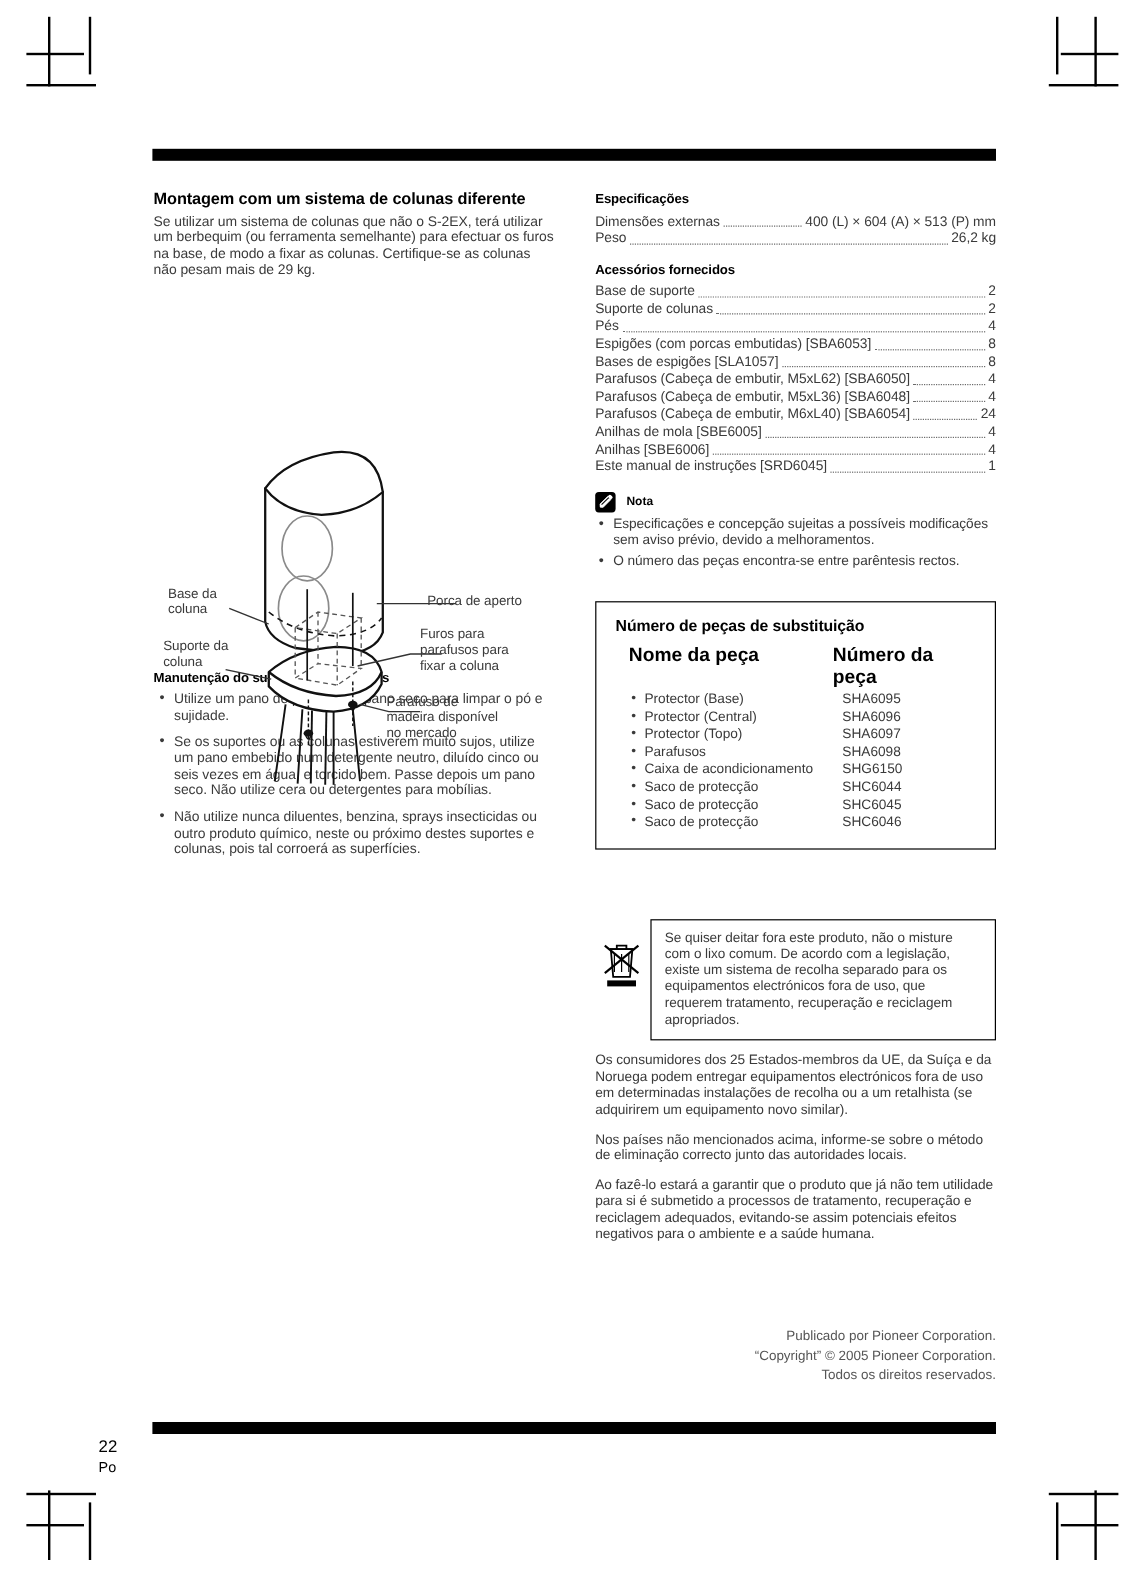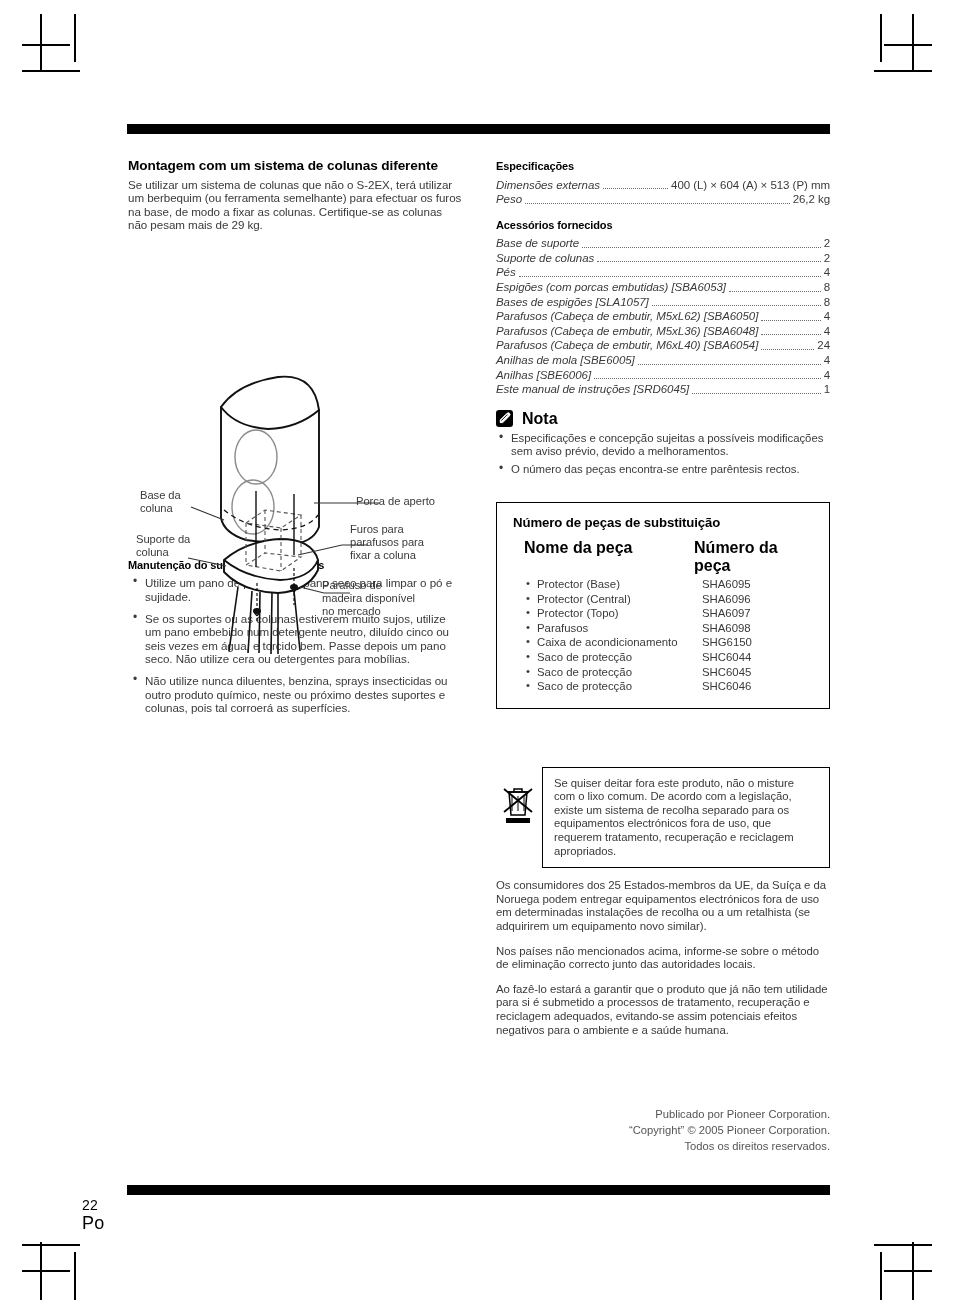--- a/index.html
+++ b/index.html
@@ -24,21 +24,21 @@
     position:absolute; background:#000; left:127px; width:703px; height:10px;
   }
   .bar-top { top:124px; }
   .bar-bottom { top:1185px; }
 
   
   .pagenum {
     position:absolute; left:82px; top:1196px;
     font-size:14px; color:#000; line-height:18px; letter-spacing:.2px;
   }
-  .pagenum .po { font-size:18px; }
+  .pagenum .po { font-size:12px; }
 
   
   .col-left  { position:absolute; left:128px; top:158px; width:335px; }
   .col-right { position:absolute; left:496px; top:158px; width:334px; }
 
   h2.sec {
     font-size:13.6px; font-weight:bold; margin:0 0 3px 0;
     line-height:16.5px; letter-spacing:-0.1px; color:#000;
   }
   h2.sec.big { font-size:11px; }
@@ -59,36 +59,36 @@
     font-size:12px; color:#3a3a3a;
   }
 
   
   .speclist { margin:1px 0 0 0; }
   .specrow {
     display:flex; align-items:flex-end;
     font-size:11.5px; line-height:14.6px; color:#3a3a3a;
     white-space:nowrap; letter-spacing:-0.05px;
   }
-  .specrow .nm { flex:0 0 auto;font-style:italic; }
+  .specrow .nm { flex:0 0 auto; }
   .specrow .leader {
     flex:1 1 auto; margin:0 3px 3px 3px;
     border-bottom:1.4px dotted #6a6a6a; min-width:6px;
   }
   .specrow .val { flex:0 0 auto; }
 
   .sub-gap { height:10px; }
 
   
   .nota-head { display:flex; align-items:center; margin:13px 0 4px 0; }
   .nota-icon {
     width:17px; height:17px; background:#000; border-radius:3px;
     position:relative; margin-right:9px; flex:0 0 auto;
   }
-  .nota-title { font-size:16px; font-weight:bold; color:#000; }
+  .nota-title { font-size:10px; font-weight:bold; color:#000; }
   ul.nota-list { list-style:none; margin:0; padding:0; }
   ul.nota-list li {
     position:relative; padding-left:15px; margin-bottom:4px;
     font-size:11.4px; line-height:13.4px; color:#3a3a3a;
     letter-spacing:-0.05px;
   }
   ul.nota-list li:before {
     content:"•"; position:absolute; left:3px; top:-1px; font-size:12px;
   }
 

